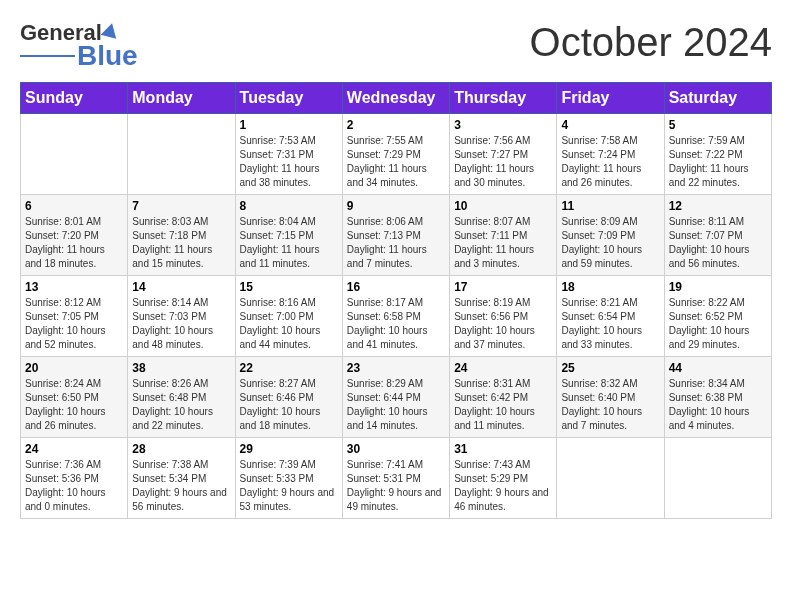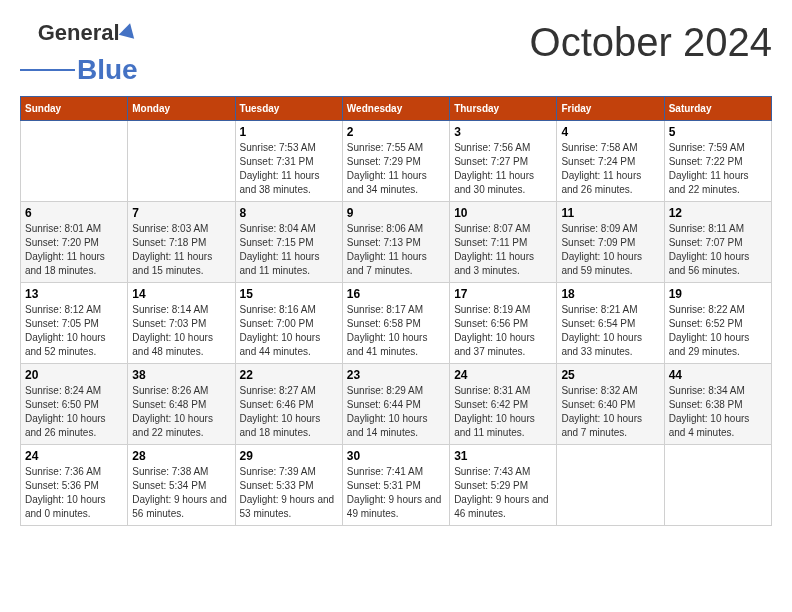--- a/index.html
+++ b/index.html
@@ -12,46 +12,45 @@
     }
     .header {
       display: flex;
       justify-content: space-between;
       align-items: flex-start;
       margin-bottom: 10px;
     }
     .logo {
       display: flex;
       flex-direction: column;
-      align-items: flex-end;
-      gap: 14px;
+      align-items: flex-start;
     }
     .title-block {
       text-align: right;
     }
     .month-title {
       font-size: 40px;
       font-weight: normal;
       color: #333;
     }
     .location-title {
       font-size: 15px;
       color: #555;
     }
     table {
       width: 100%;
       border-collapse: collapse;
       font-size: 11px;
     }
     thead tr th {
-      background: #c2410c;
+      background: #6d28d9;
       color: #fff;
       padding: 6px 4px;
       text-align: left;
-      font-size: 10px;
+      font-size: 16px;
       font-weight: bold;
       border: 1px solid #3a5fa0;
     }
     tbody tr td {
       border: 1px solid #d0d0d0;
       padding: 4px;
       vertical-align: top;
       min-width: 100px;
       min-height: 70px;
       background: #fff;

